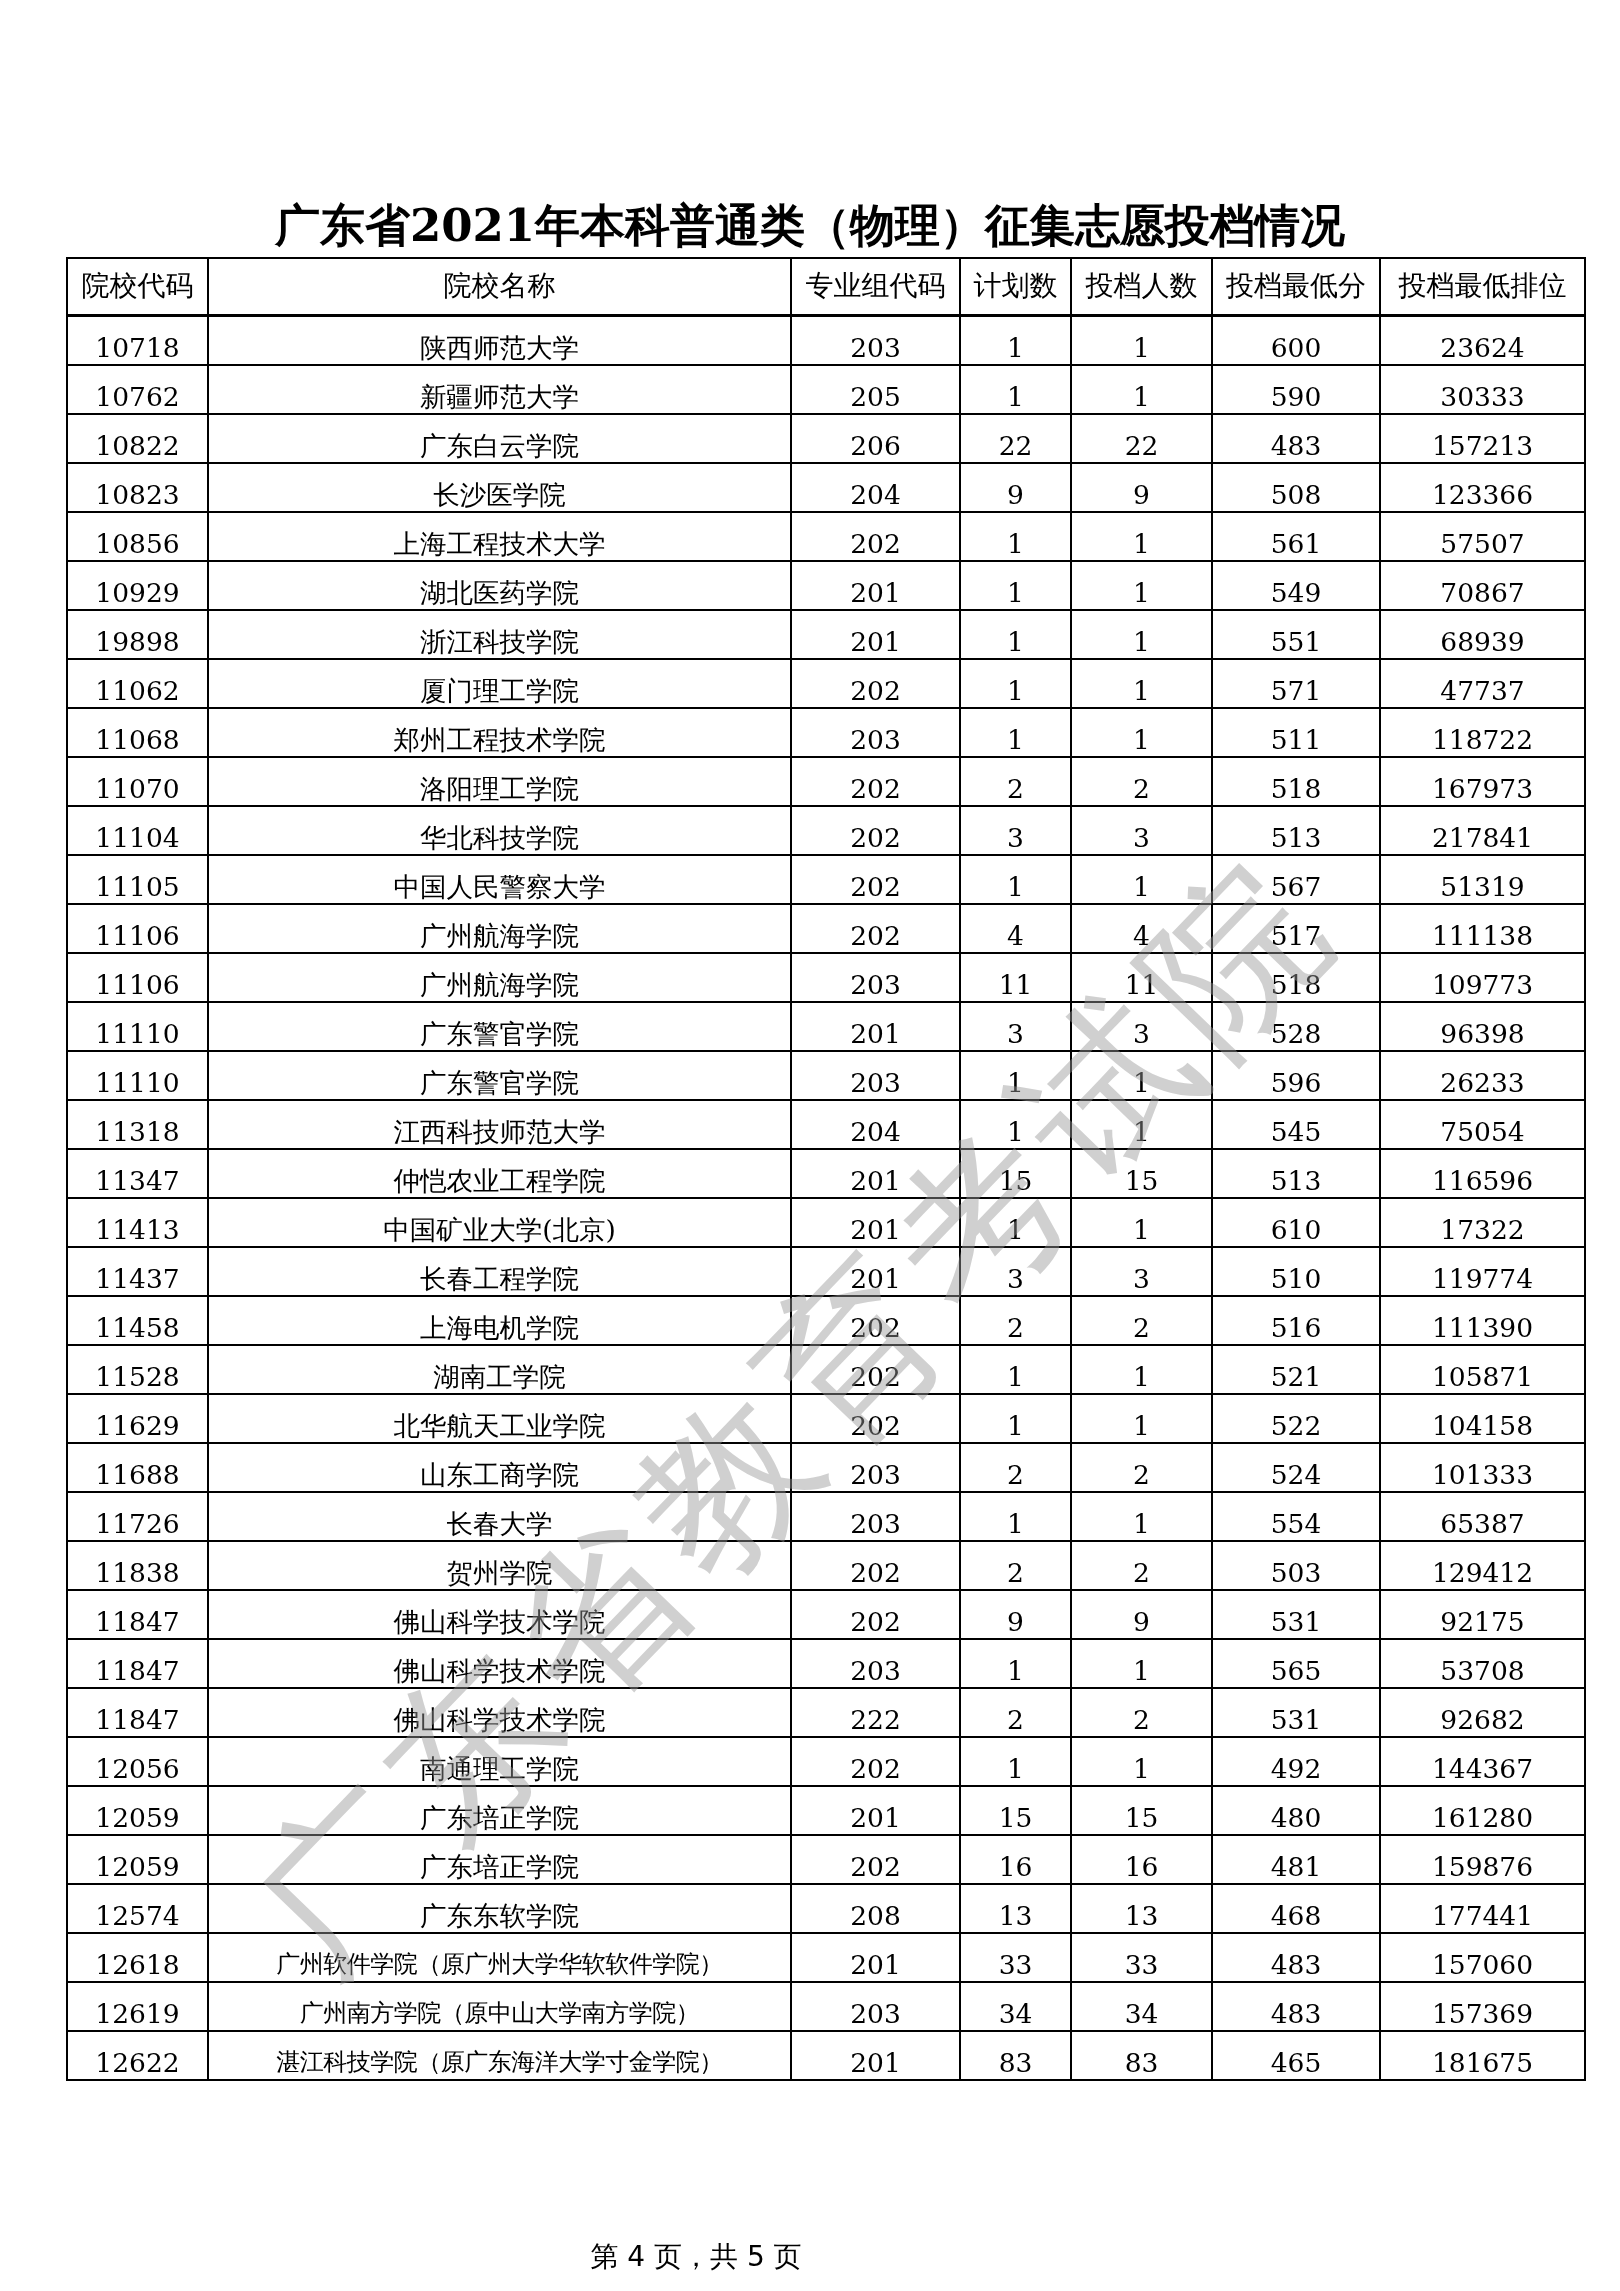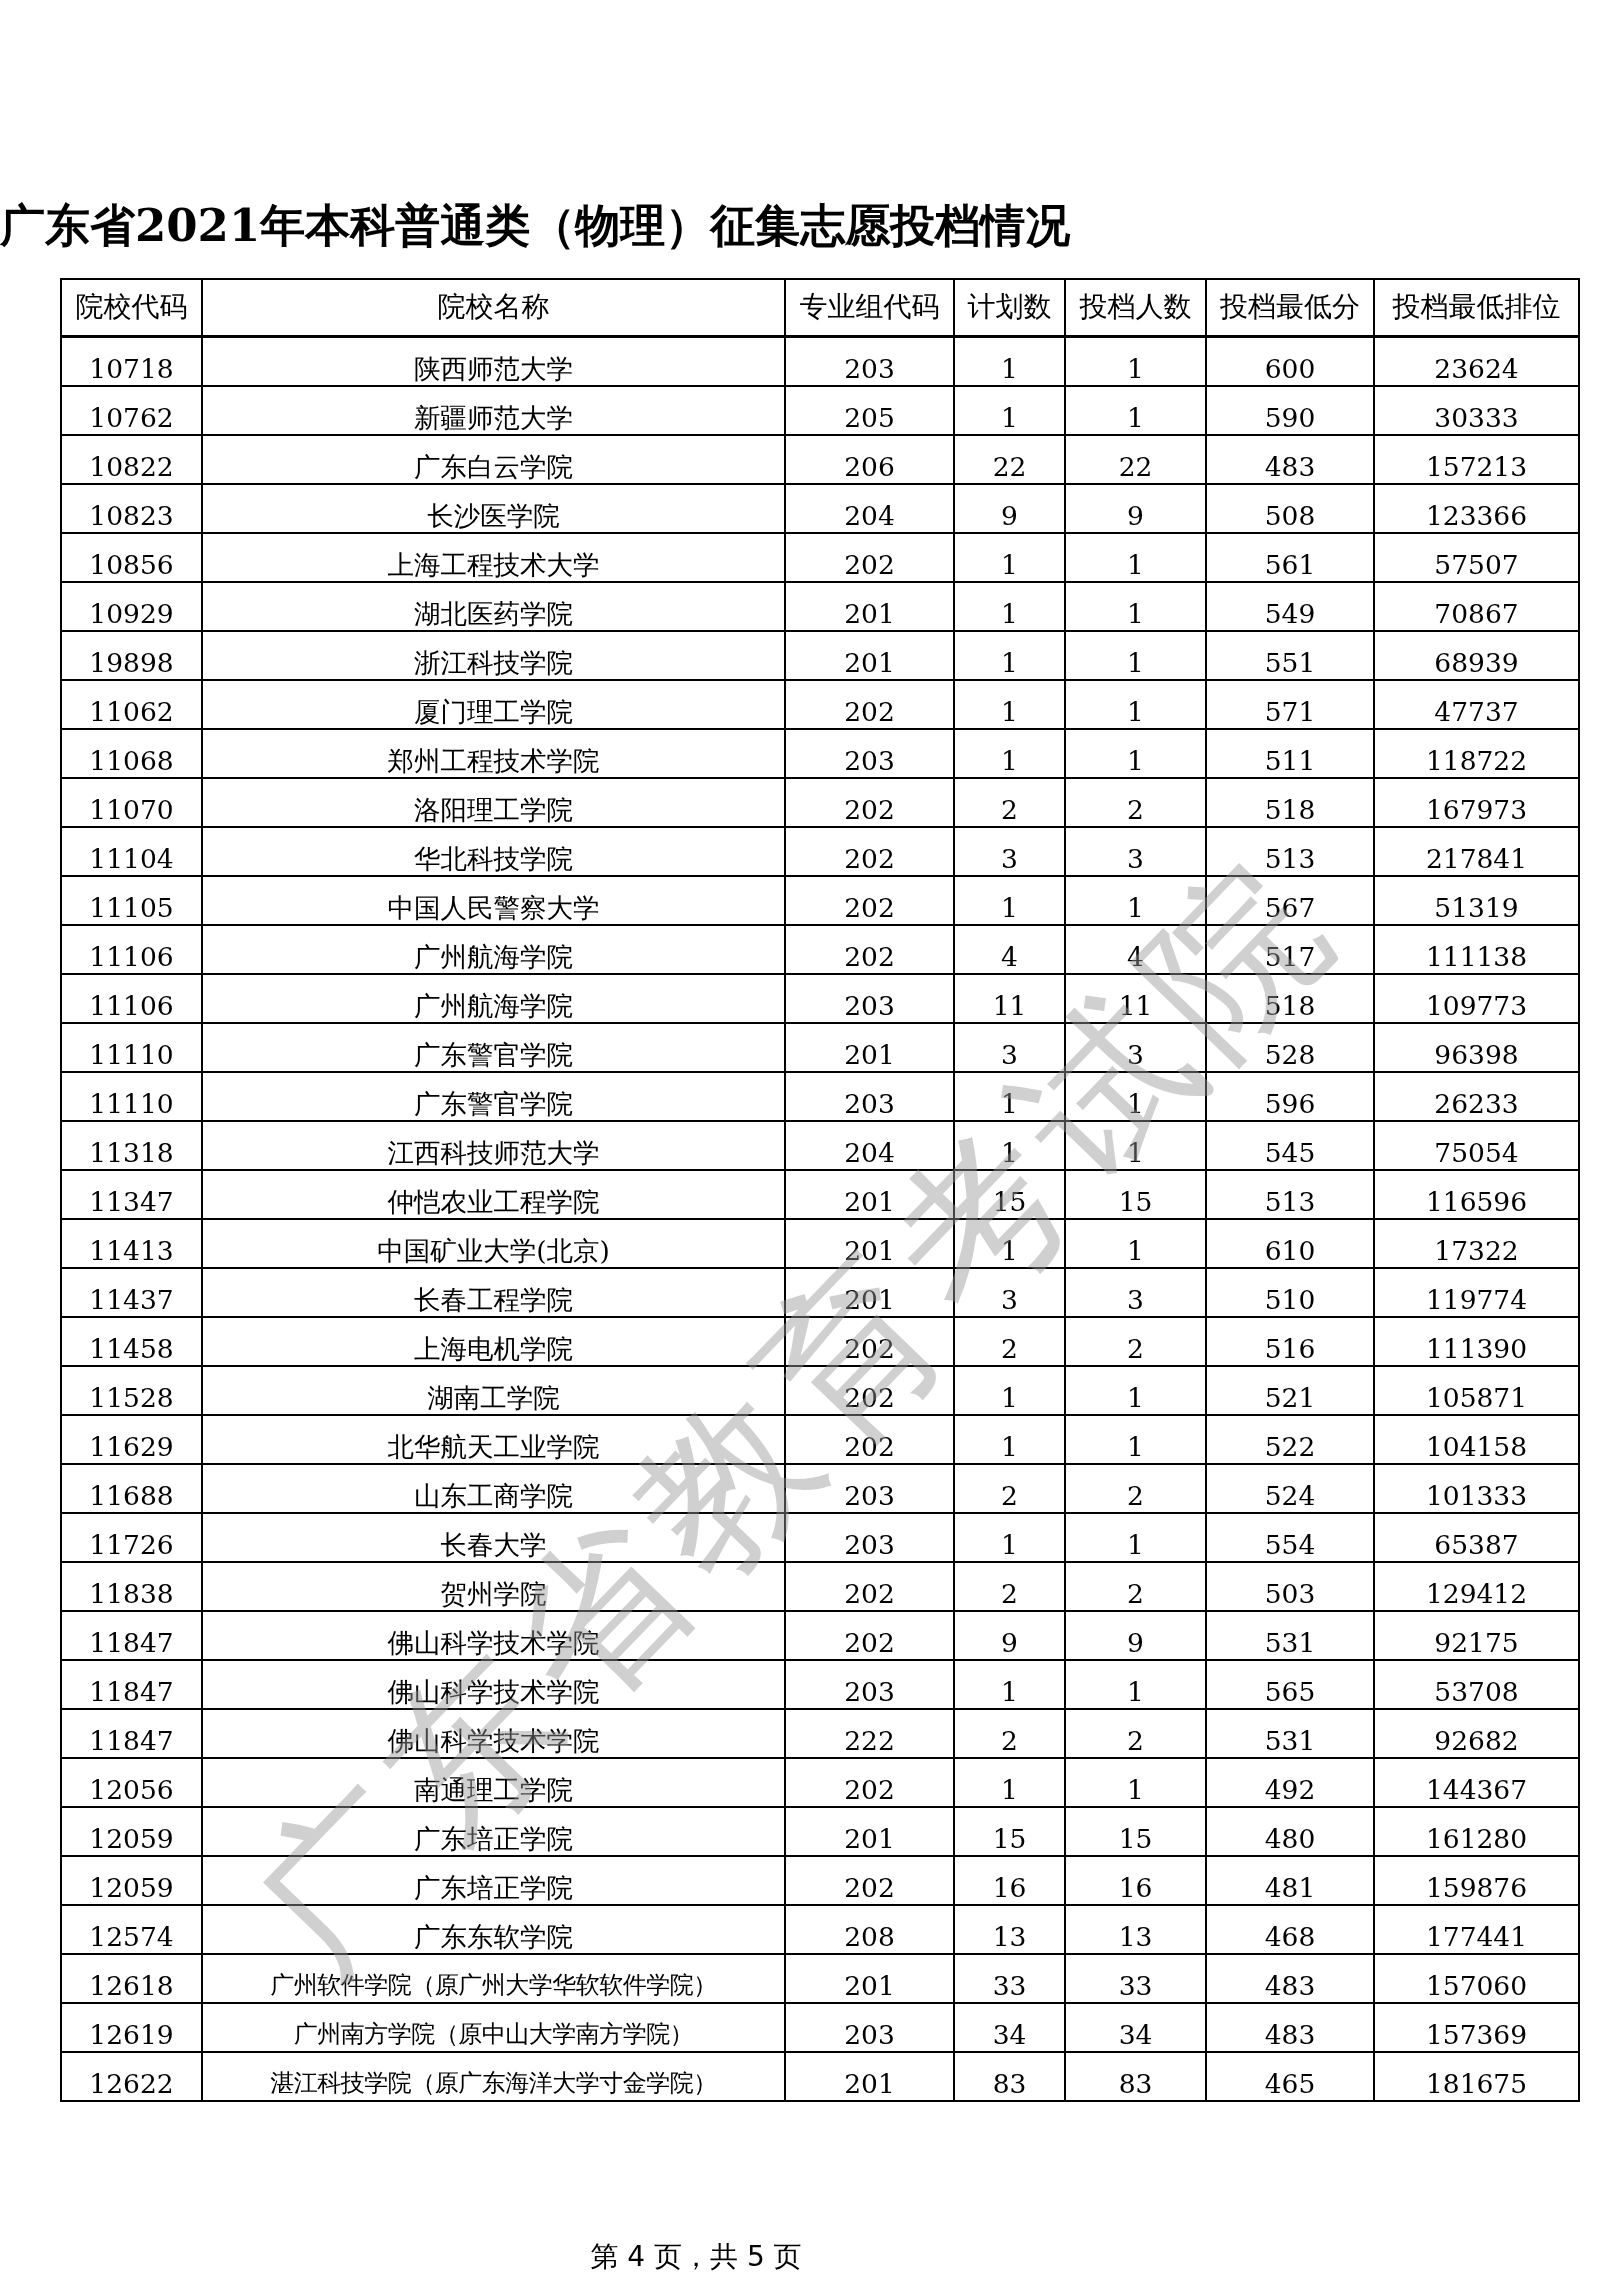--- a/index.html
+++ b/index.html
@@ -1,29 +1,28 @@
 <!DOCTYPE html>
 <html><head>
 <meta charset="utf-8">
 <style>
   html, body { margin: 0; padding: 0; }
   body {
     width: 1620px; height: 2292px; background: #ffffff; position: relative; overflow: hidden;
     font-family: "DejaVu Serif", "Liberation Serif", serif; color: #000;
   }
   .title {
-    position: absolute; left: 0; top: 196px; width: 1620px; text-align: left;
+    position: absolute; left: 0; top: 196px; width: 1620px; text-align: center;
     font-size: 45px; font-weight: bold; letter-spacing: 0px; line-height: 59px;
     font-family: "DejaVu Serif", "Liberation Serif", serif;
   }
   table.grid {
-    position: absolute; left: 60px; top: 257px; width: 1517px;
+    position: absolute; left: 66px; top: 257px; width: 1517px;
     border-collapse: collapse; table-layout: fixed;
     border: 2.9px solid #000;
-    margin-top: 21px;
   }
   table.grid th, table.grid td {
     border-left: 2px solid #000; border-right: 2px solid #000;
     text-align: center; vertical-align: bottom; padding: 0 0 2px 0; overflow: hidden; white-space: nowrap;
   }
   table.grid th {
     height: 53px; font-weight: normal; font-size: 28px; vertical-align: middle;
     border-bottom: 3.9px solid #000;
   }
   table.grid td {

